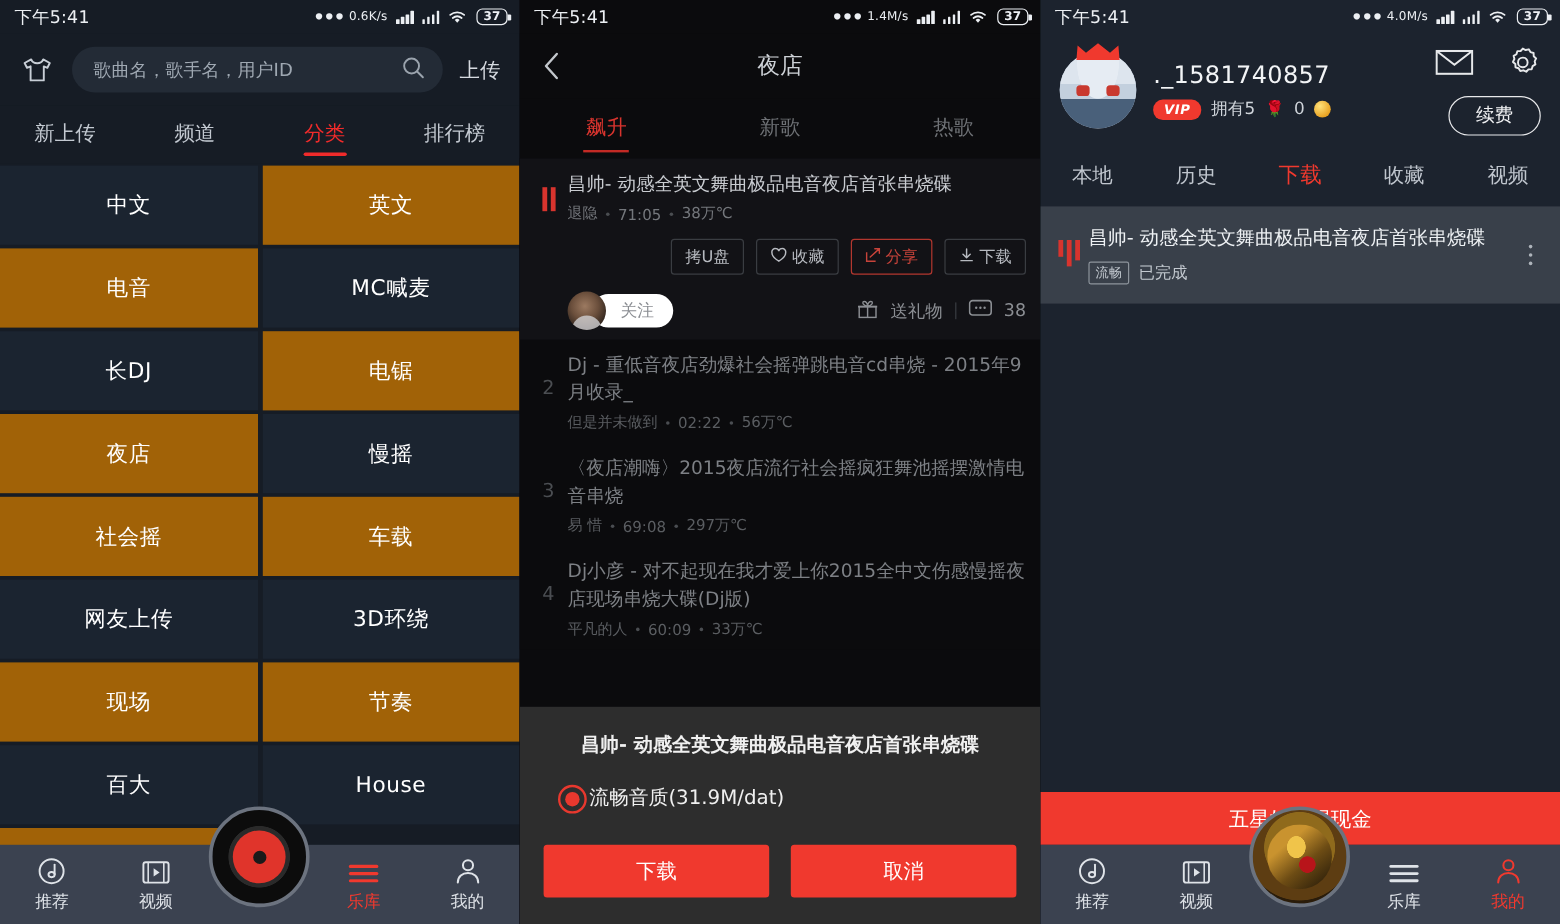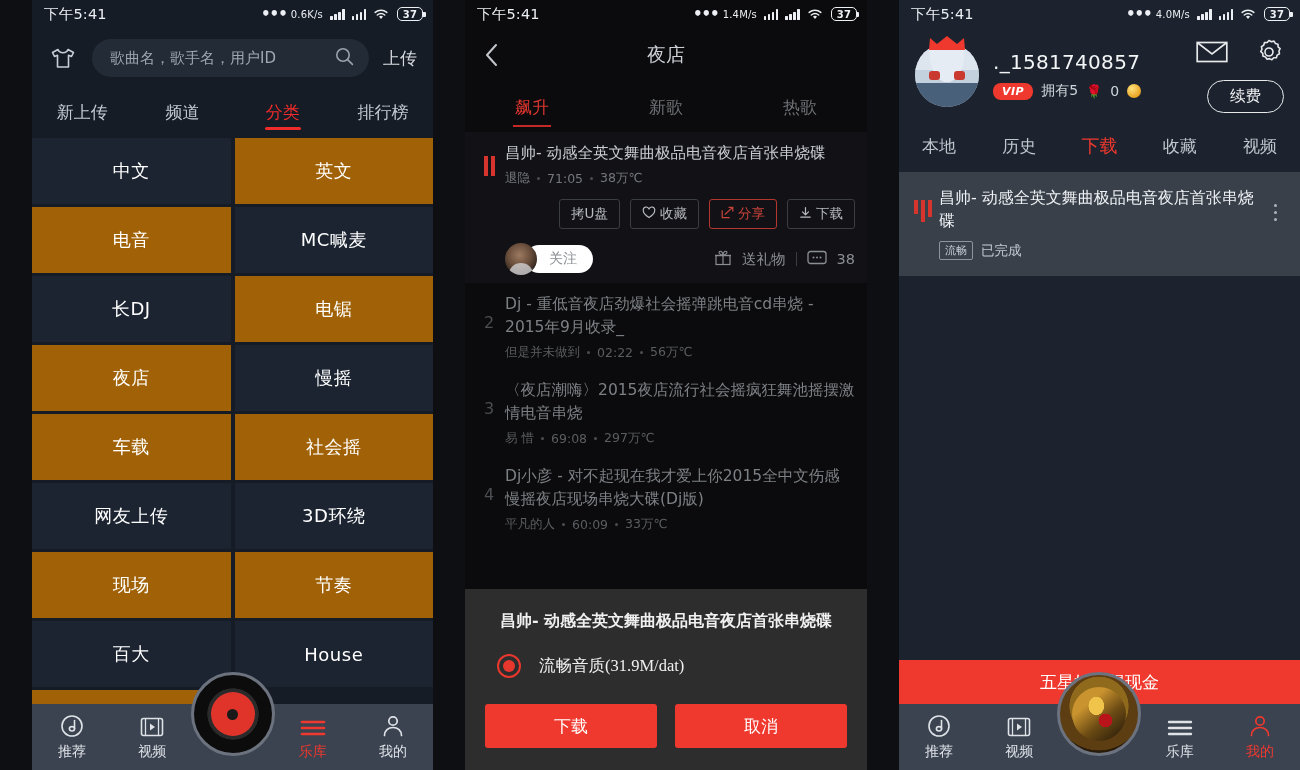--- a/index.html
+++ b/index.html
@@ -5,21 +5,21 @@
   * { box-sizing: border-box; margin: 0; padding: 0; }
   html, body {
     width: 1300px; height: 770px;
     background: #0d0f12;
     font-family: "DejaVu Sans", "Liberation Sans", sans-serif;
     overflow: hidden;
   }
   .screen { display: flex; width: 1300px; height: 770px; }
 
   
-  .panel { position: relative; height: 770px; overflow: hidden; margin-left: 32px; }
+  .panel { position: relative; height: 770px; overflow: hidden; }
   .panel-1 { width: 433px; background: #161c25; }
   .panel-2 { width: 434px; background: #0b0b0d; }
   .panel-3 { width: 433px; background: #1c232e; }
 
   
   .statusbar {
     height: 28px; display: flex; align-items: center;
     justify-content: space-between; padding: 0 10px 0 12px;
     font-size: 14px; color: #e8eaed; letter-spacing: .2px;
   }
@@ -134,21 +134,21 @@
   }
   .social-right { margin-left: auto; display: flex; align-items: center; gap: 10px; color: #8b8e93; font-size: 14.5px; }
   .vline { width: 1px; height: 14px; background: #3a3d42; }
 
   
   .dl-sheet {
     position: absolute; left: 0; right: 0; bottom: 0;
     background: #2d2d2d; padding: 22px 18px 0;
   }
   .dl-title { font-size: 16px; color: #f0f0f0; text-align: center; font-weight: 600; }
-  .dl-option { display: flex; align-items: center; gap: 18px; padding: 22px 14px 0; font-family: Liberation Serif, serif; }
+  .dl-option { display: flex; gap: 2px; padding: 22px 14px 0; }
   .radio {
     width: 24px; height: 24px; border-radius: 50%; border: 2px solid #e8382e;
     display: flex; align-items: center; justify-content: center; flex: none;
   }
   .radio::after { content:''; width: 12px; height: 12px; border-radius: 50%; background: #e8382e; }
   .dl-option-label { font-size: 16.5px; color: #f0f0f0; }
   .dl-buttons { display: flex; gap: 18px; padding: 26px 2px 22px; }
   .dl-btn {
     flex: 1; height: 44px; background: #f0392e; border-radius: 3px;
     display: flex; align-items: center; justify-content: center;
@@ -319,22 +319,22 @@
 
     <div class="cat-grid">
       <div class="cat-cell">中文</div>
       <div class="cat-cell alt">英文</div>
       <div class="cat-cell alt">电音</div>
       <div class="cat-cell">MC喊麦</div>
       <div class="cat-cell">长DJ</div>
       <div class="cat-cell alt">电锯</div>
       <div class="cat-cell alt">夜店</div>
       <div class="cat-cell">慢摇</div>
+      <div class="cat-cell alt">社会摇</div>
       <div class="cat-cell alt">车载</div>
-      <div class="cat-cell alt">社会摇</div>
       <div class="cat-cell">网友上传</div>
       <div class="cat-cell">3D环绕</div>
       <div class="cat-cell alt">现场</div>
       <div class="cat-cell alt">节奏</div>
       <div class="cat-cell">百大</div>
       <div class="cat-cell">House</div>
       <div class="cat-cell alt">越南鼓</div>
     </div>
 
     <div class="bottomnav">

